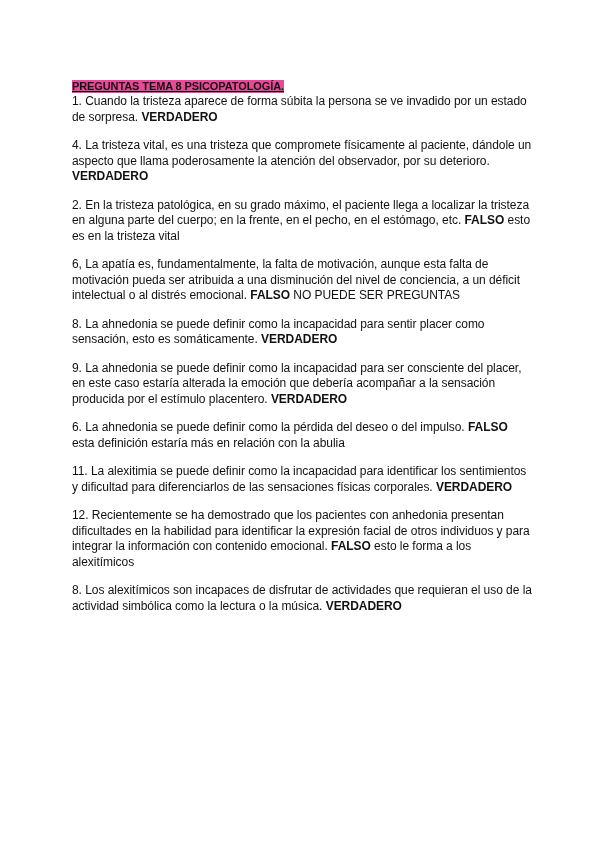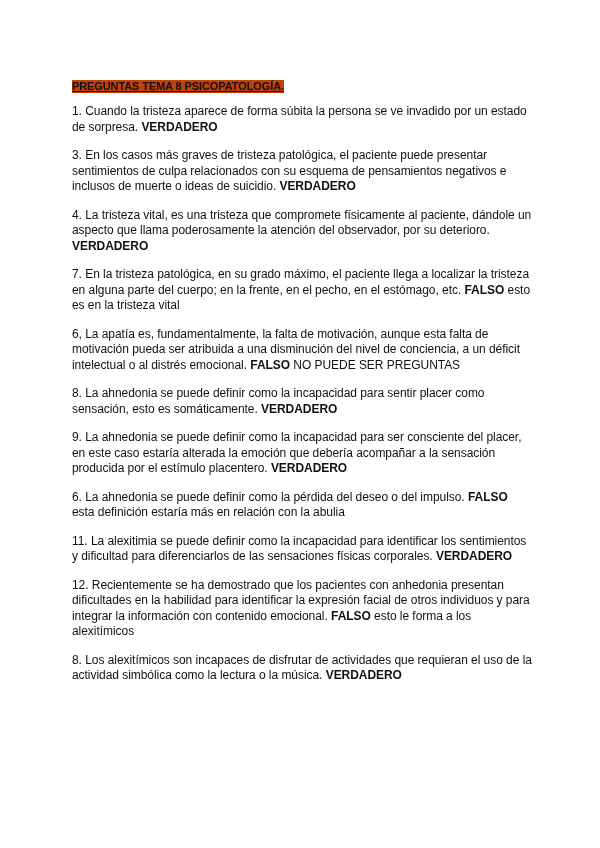--- a/index.html
+++ b/index.html
@@ -19,23 +19,23 @@
     position: absolute;
     left: 72px;
     top: 76px;
     width: 460px;
   }
   .title {
     display: inline-block;
     font-size: 11px;
     font-weight: bold;
     text-decoration: underline;
-    background: #c2410c;
+    background: #ec4899;
     line-height: 13px;
-    margin: 0 0 11px 0;
+    margin: 0 0 1px 0;
     letter-spacing: -0.1px;
   }
   .question {
     font-size: 12px;
     line-height: 15.5px;
     margin: 0 0 13px 0;
     letter-spacing: -0.05px;
   }
   .answer {
     font-weight: bold;
@@ -43,25 +43,24 @@
 </style>
 </head>
 <body>
 
 <div class="page">
   <div class="title">PREGUNTAS TEMA 8 PSICOPATOLOGÍA.</div>
 
   <p class="question"><span>1. Cuando la tristeza aparece de forma súbita la persona se ve invadido por un estado de sorpresa. </span><span class="answer">VERDADERO</span><span></span></p>
 
 
-  <p class="question"><span>3. En los casos más graves de tristeza patológica, el paciente puede presentar sentimientos de culpa relacionados con su esquema de pensamientos negativos e inclusos de muerte o ideas de suicidio. </span><span class="answer">VERDADERO</span><span></span></p>
 
   <p class="question"><span>4. La tristeza vital, es una tristeza que compromete físicamente al paciente, dándole un aspecto que llama poderosamente la atención del observador, por su deterioro. </span><br><span class="answer">VERDADERO</span><span></span></p>
 
-  <p class="question"><span>7. En la tristeza patológica, en su grado máximo, el paciente llega a localizar la tristeza en alguna parte del cuerpo; en la frente, en el pecho, en el estómago, etc. </span><span class="answer">FALSO</span><span> esto es en la tristeza vital</span></p>
+  <p class="question"><span>2. En la tristeza patológica, en su grado máximo, el paciente llega a localizar la tristeza en alguna parte del cuerpo; en la frente, en el pecho, en el estómago, etc. </span><span class="answer">FALSO</span><span> esto es en la tristeza vital</span></p>
 
   <p class="question"><span>6, La apatía es, fundamentalmente, la falta de motivación, aunque esta falta de motivación pueda ser atribuida a una disminución del nivel de conciencia, a un déficit intelectual o al distrés emocional. </span><span class="answer">FALSO</span><span> NO PUEDE SER PREGUNTAS</span></p>
 
 
   <p class="question"><span>8. La ahnedonia se puede definir como la incapacidad para sentir placer como sensación, esto es somáticamente. </span><span class="answer">VERDADERO</span><span></span></p>
 
   <p class="question"><span>9. La ahnedonia se puede definir como la incapacidad para ser consciente del placer, en este caso estaría alterada la emoción que debería acompañar a la sensación producida por el estímulo placentero. </span><span class="answer">VERDADERO</span><span></span></p>
 
   <p class="question"><span>6. La ahnedonia se puede definir como la pérdida del deseo o del impulso. </span><span class="answer">FALSO</span><span> esta definición estaría más en relación con la abulia</span></p>
 

